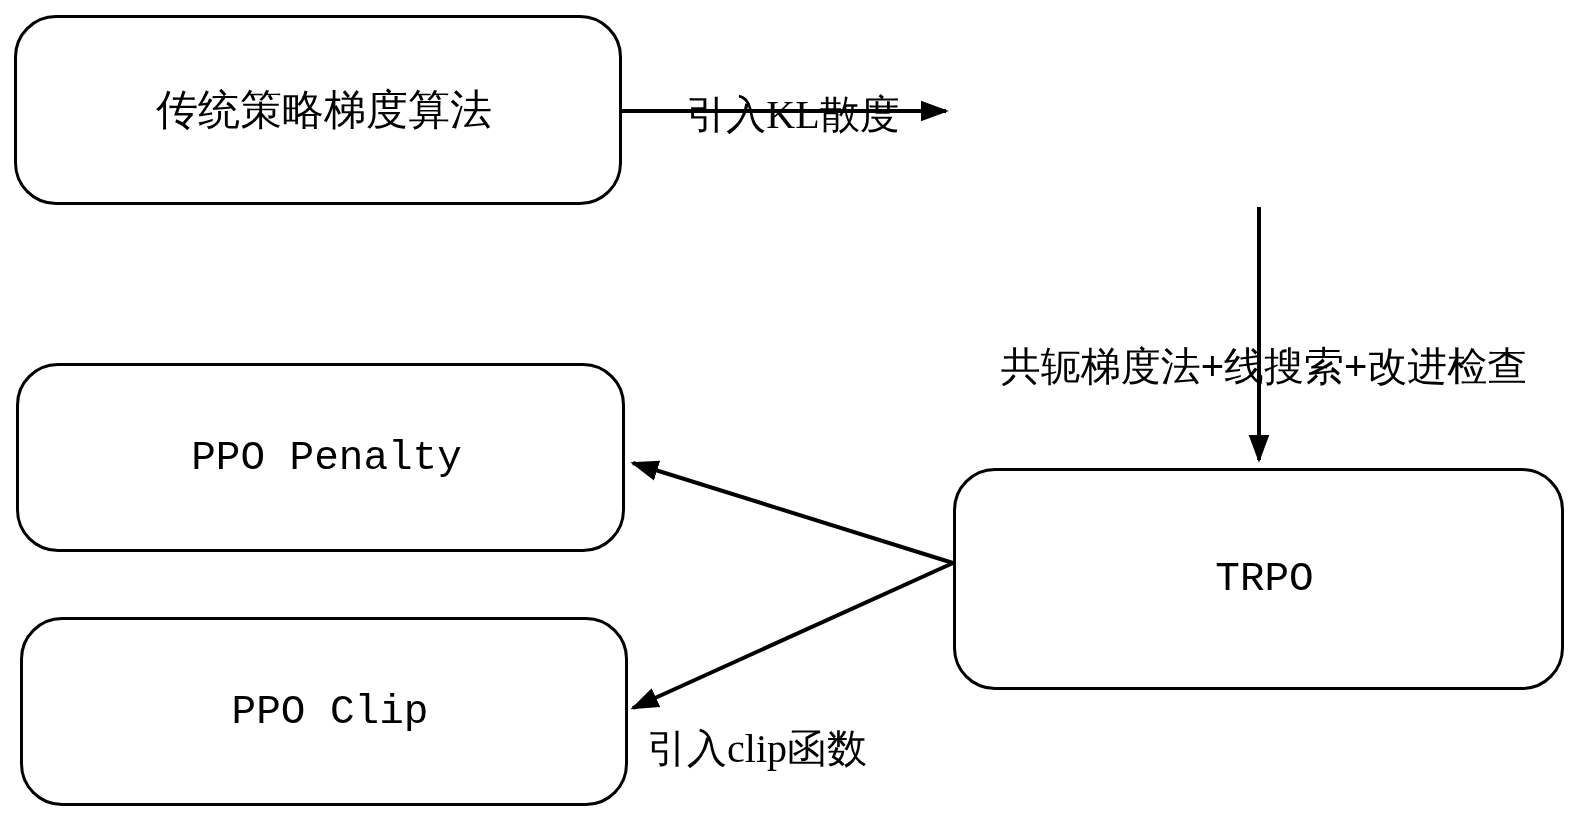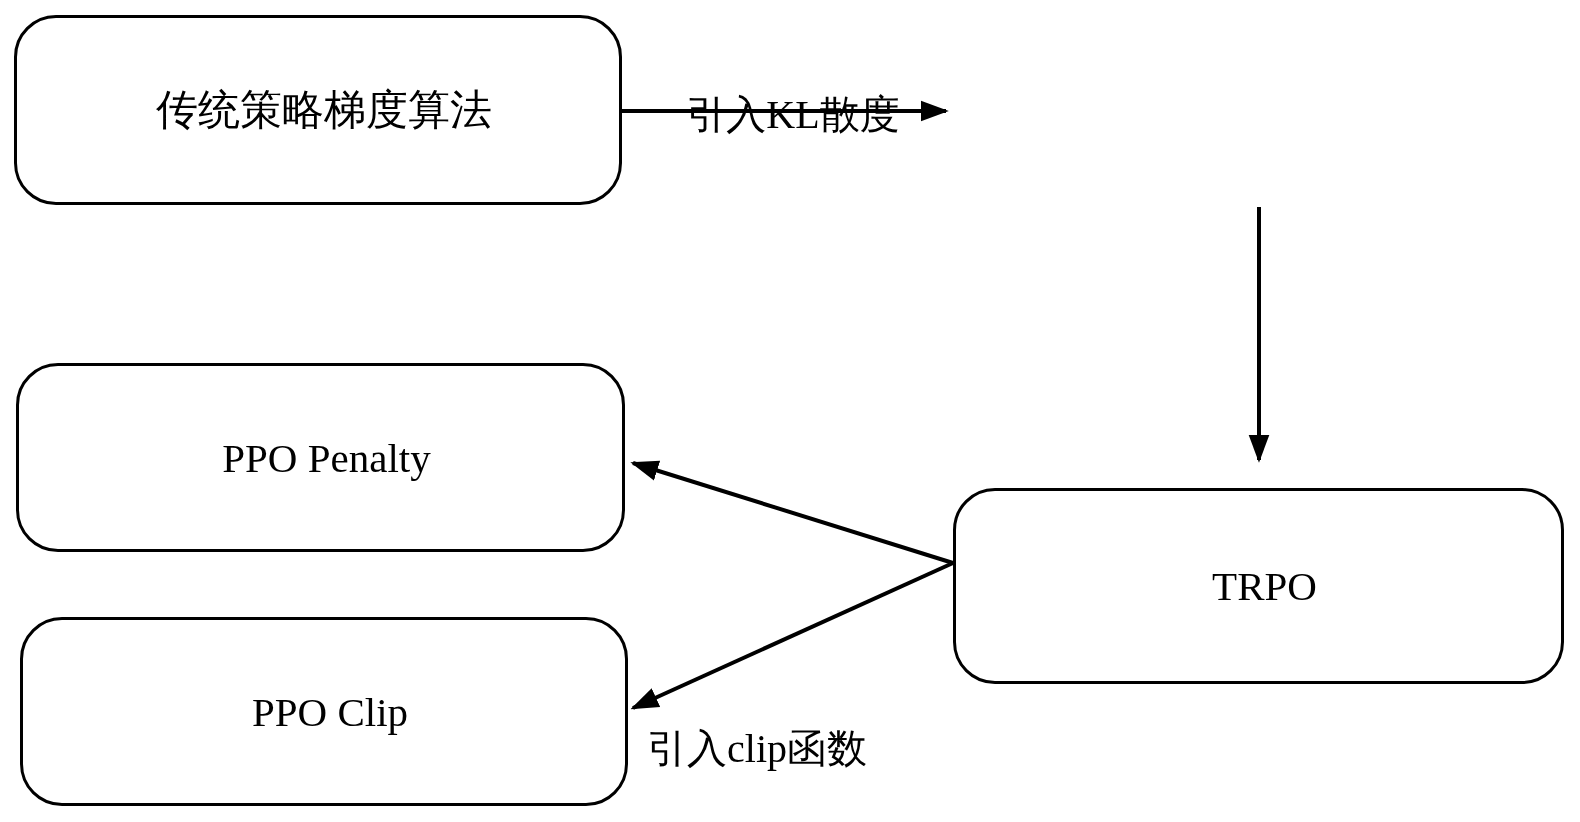--- a/index.html
+++ b/index.html
@@ -36,42 +36,42 @@
     text-align: center;
     padding-left: 12px;
   }
   .node-label-cjk {
     font-family: "Liberation Sans", sans-serif;
     font-size: 42px;
     letter-spacing: 0px;
     white-space: nowrap;
   }
   .node-label-latin {
-    font-family: Liberation Serif, serif;
+    font-family: Liberation Mono, monospace;
     font-size: 41px;
     white-space: nowrap;
   }
   .edge-label {
     position: absolute;
     transform: translate(-50%, -50%);
     white-space: nowrap;
     font-size: 40px;
     color: #000000;
     margin-top: 33px;
   }
   .lbl-sans {
     font-family: "Liberation Sans", sans-serif;
   }
   .lbl-mixed {
     font-family: "Liberation Serif", "DejaVu Sans", sans-serif;
   }
   
   #node-traditional { left: 14px;  top: 15px;  width: 608px; height: 190px; }
   #node-natural     { left: 953px; top: 15px;  width: 611px; height: 192px; }
-  #node-trpo        { left: 953px; top: 488px; width: 611px; height: 196px; }
+  #node-trpo        { left: 953px; top: 468px; width: 611px; height: 222px; }
   #node-ppo-penalty { left: 16px;  top: 363px; width: 609px; height: 189px; }
   #node-ppo-clip    { left: 20px;  top: 617px; width: 608px; height: 189px; }
   
   #label-kl     { left: 793px;  top: 81px;  }
   #label-conj   { left: 1264px; top: 333px; }
   #label-target { left: 798px;  top: 451px; }
   #label-clip   { left: 757px;  top: 715px; }
 </style>
 </head>
 <body>
@@ -102,17 +102,18 @@
   <div class="node" id="node-ppo-penalty">
     <span class="node-label-latin">PPO Penalty</span>
   </div>
 
   <div class="node" id="node-ppo-clip">
     <span class="node-label-latin">PPO Clip</span>
   </div>
 
   <div class="edge-label lbl-mixed" id="label-kl">引入KL散度</div>
 
+  <div class="edge-label lbl-sans" id="label-conj">共轭梯度法+线搜索+改进检查</div>
 
 
   <div class="edge-label lbl-mixed" id="label-clip">引入clip函数</div>
 
 </div>
 
 </body></html>

